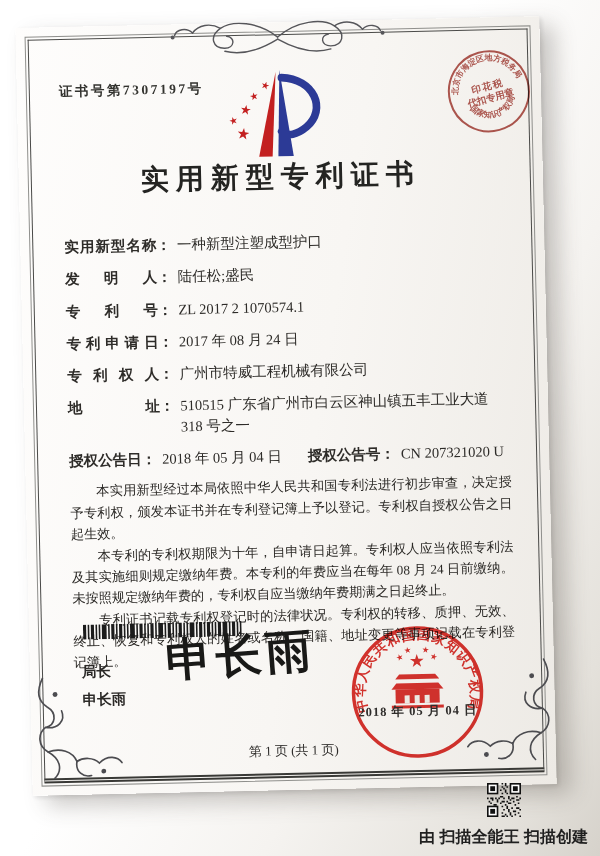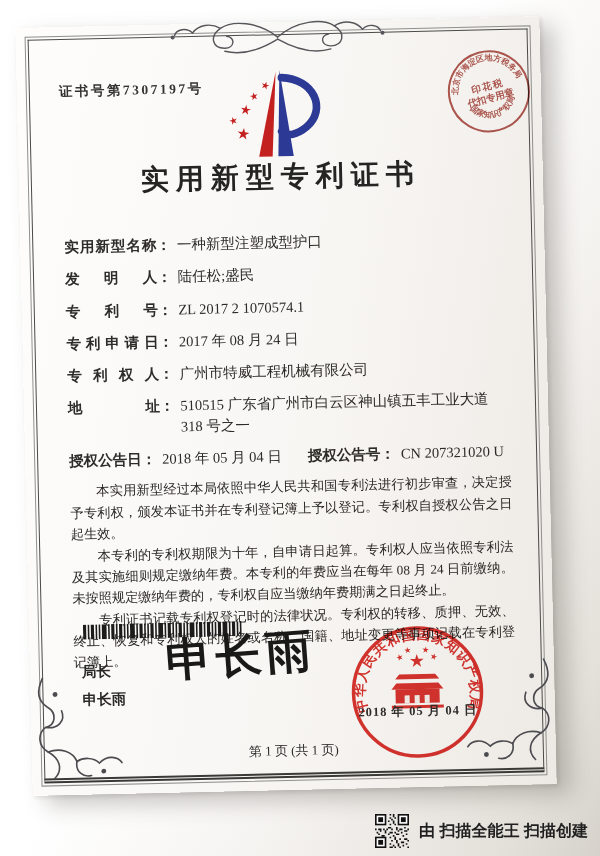--- a/index.html
+++ b/index.html
@@ -37,21 +37,21 @@
   .issuer{position:absolute;left:52px;top:632px;font-size:14.5px;font-weight:bold;line-height:1.9;color:#2c2a28;}
   .signature{position:absolute;left:136px;top:602px;font-size:46px;letter-spacing:4px;color:#191917;transform:rotate(-3deg);font-weight:bold;}
   .seal{position:absolute;left:318px;top:604px;width:138px;height:138px;mix-blend-mode:multiply;opacity:.93;}
   .seal-date{position:absolute;left:318px;top:684px;width:138px;text-align:center;font-size:12.5px;font-weight:bold;letter-spacing:1px;color:#2f2d2b;z-index:3;}
   .page-footer{position:absolute;top:720px;width:100%;text-align:center;font-size:13px;color:#2e2c2a;}
   .stamp{position:absolute;left:428px;top:30px;width:88px;height:88px;transform:rotate(-14deg);opacity:.88;mix-blend-mode:multiply;}
   .orn-top{position:absolute;top:-5px;left:50%;transform:translateX(-50%);width:230px;height:40px;}
   .orn-bl{position:absolute;left:0px;top:646px;width:92px;height:114px;}
   .orn-br{position:absolute;right:-2px;top:638px;width:92px;height:114px;transform:scaleX(-1);}
   .scan-footer{position:absolute;right:12px;bottom:8px;display:flex;align-items:center;gap:10px;
-    font-family:"Liberation Sans","DejaVu Sans",sans-serif;font-size:16px;font-weight:bold;color:#1f1f1f;}
+    font-family:"Liberation Sans","DejaVu Sans",sans-serif;font-size:16px;font-weight:bold;color:#1f1f1f;flex-direction:column;}
   .qr{width:34px;height:34px;}
 </style>
 </head>
 <body>
 
 <div class="certificate">
 
   <div class="frame"></div>
 
   <svg class="orn-top" viewBox="0 0 230 40">

